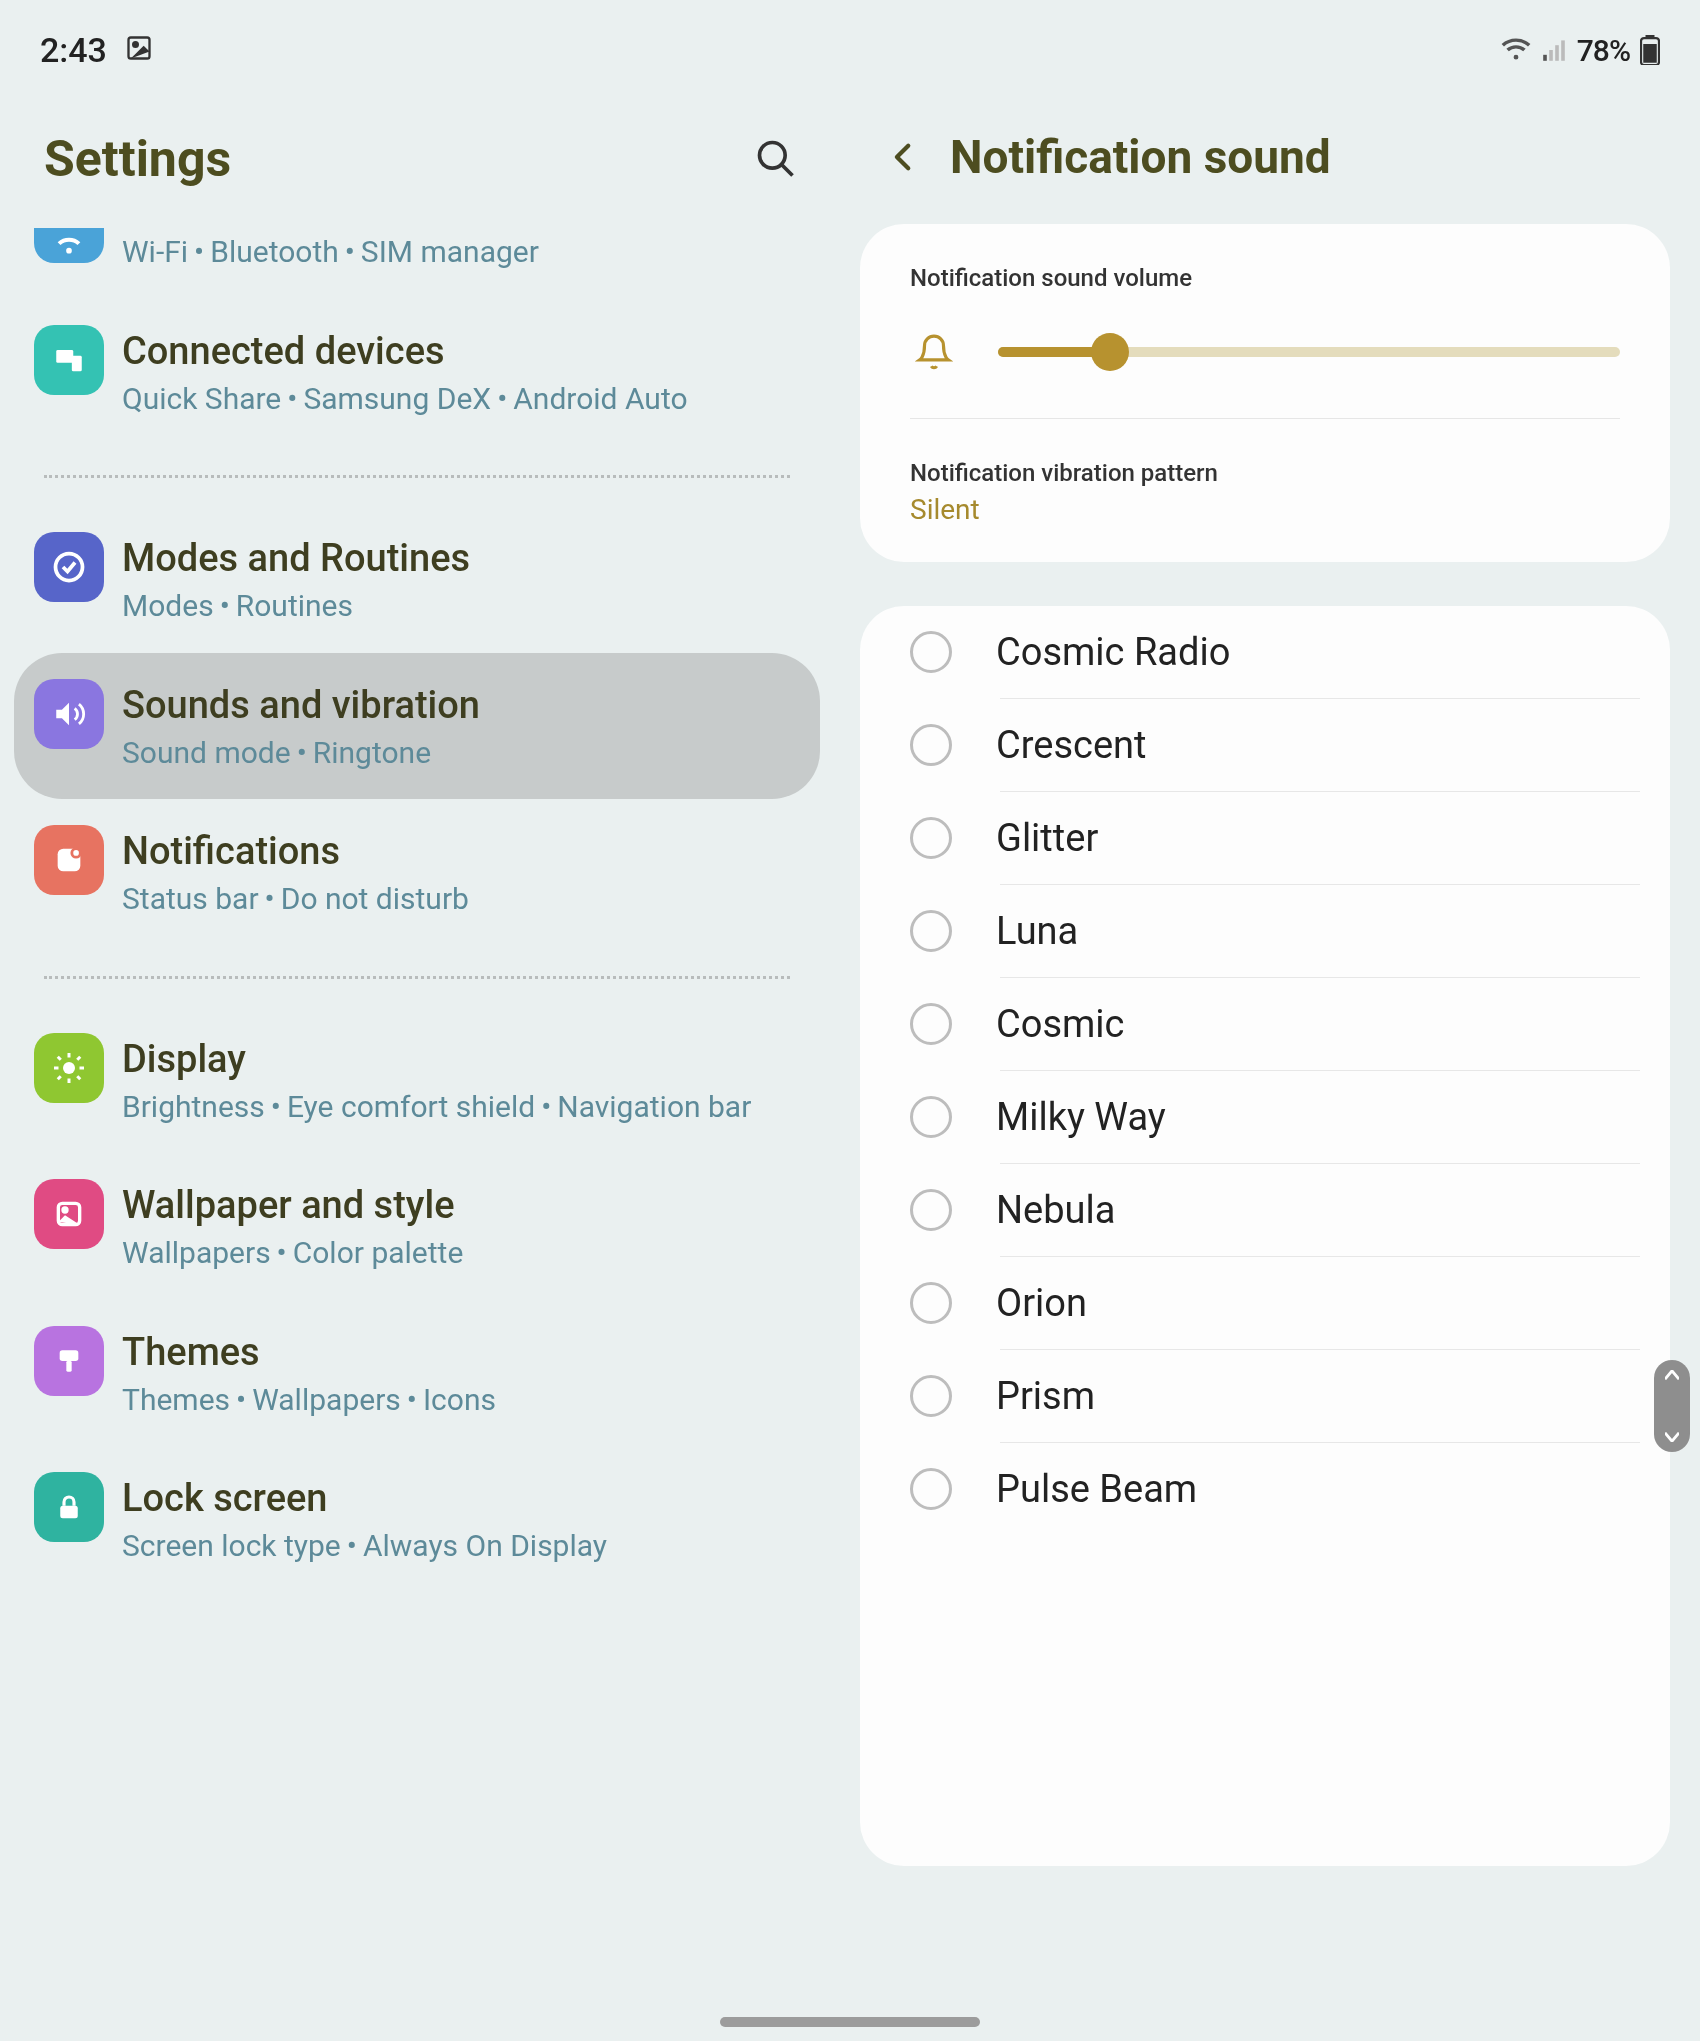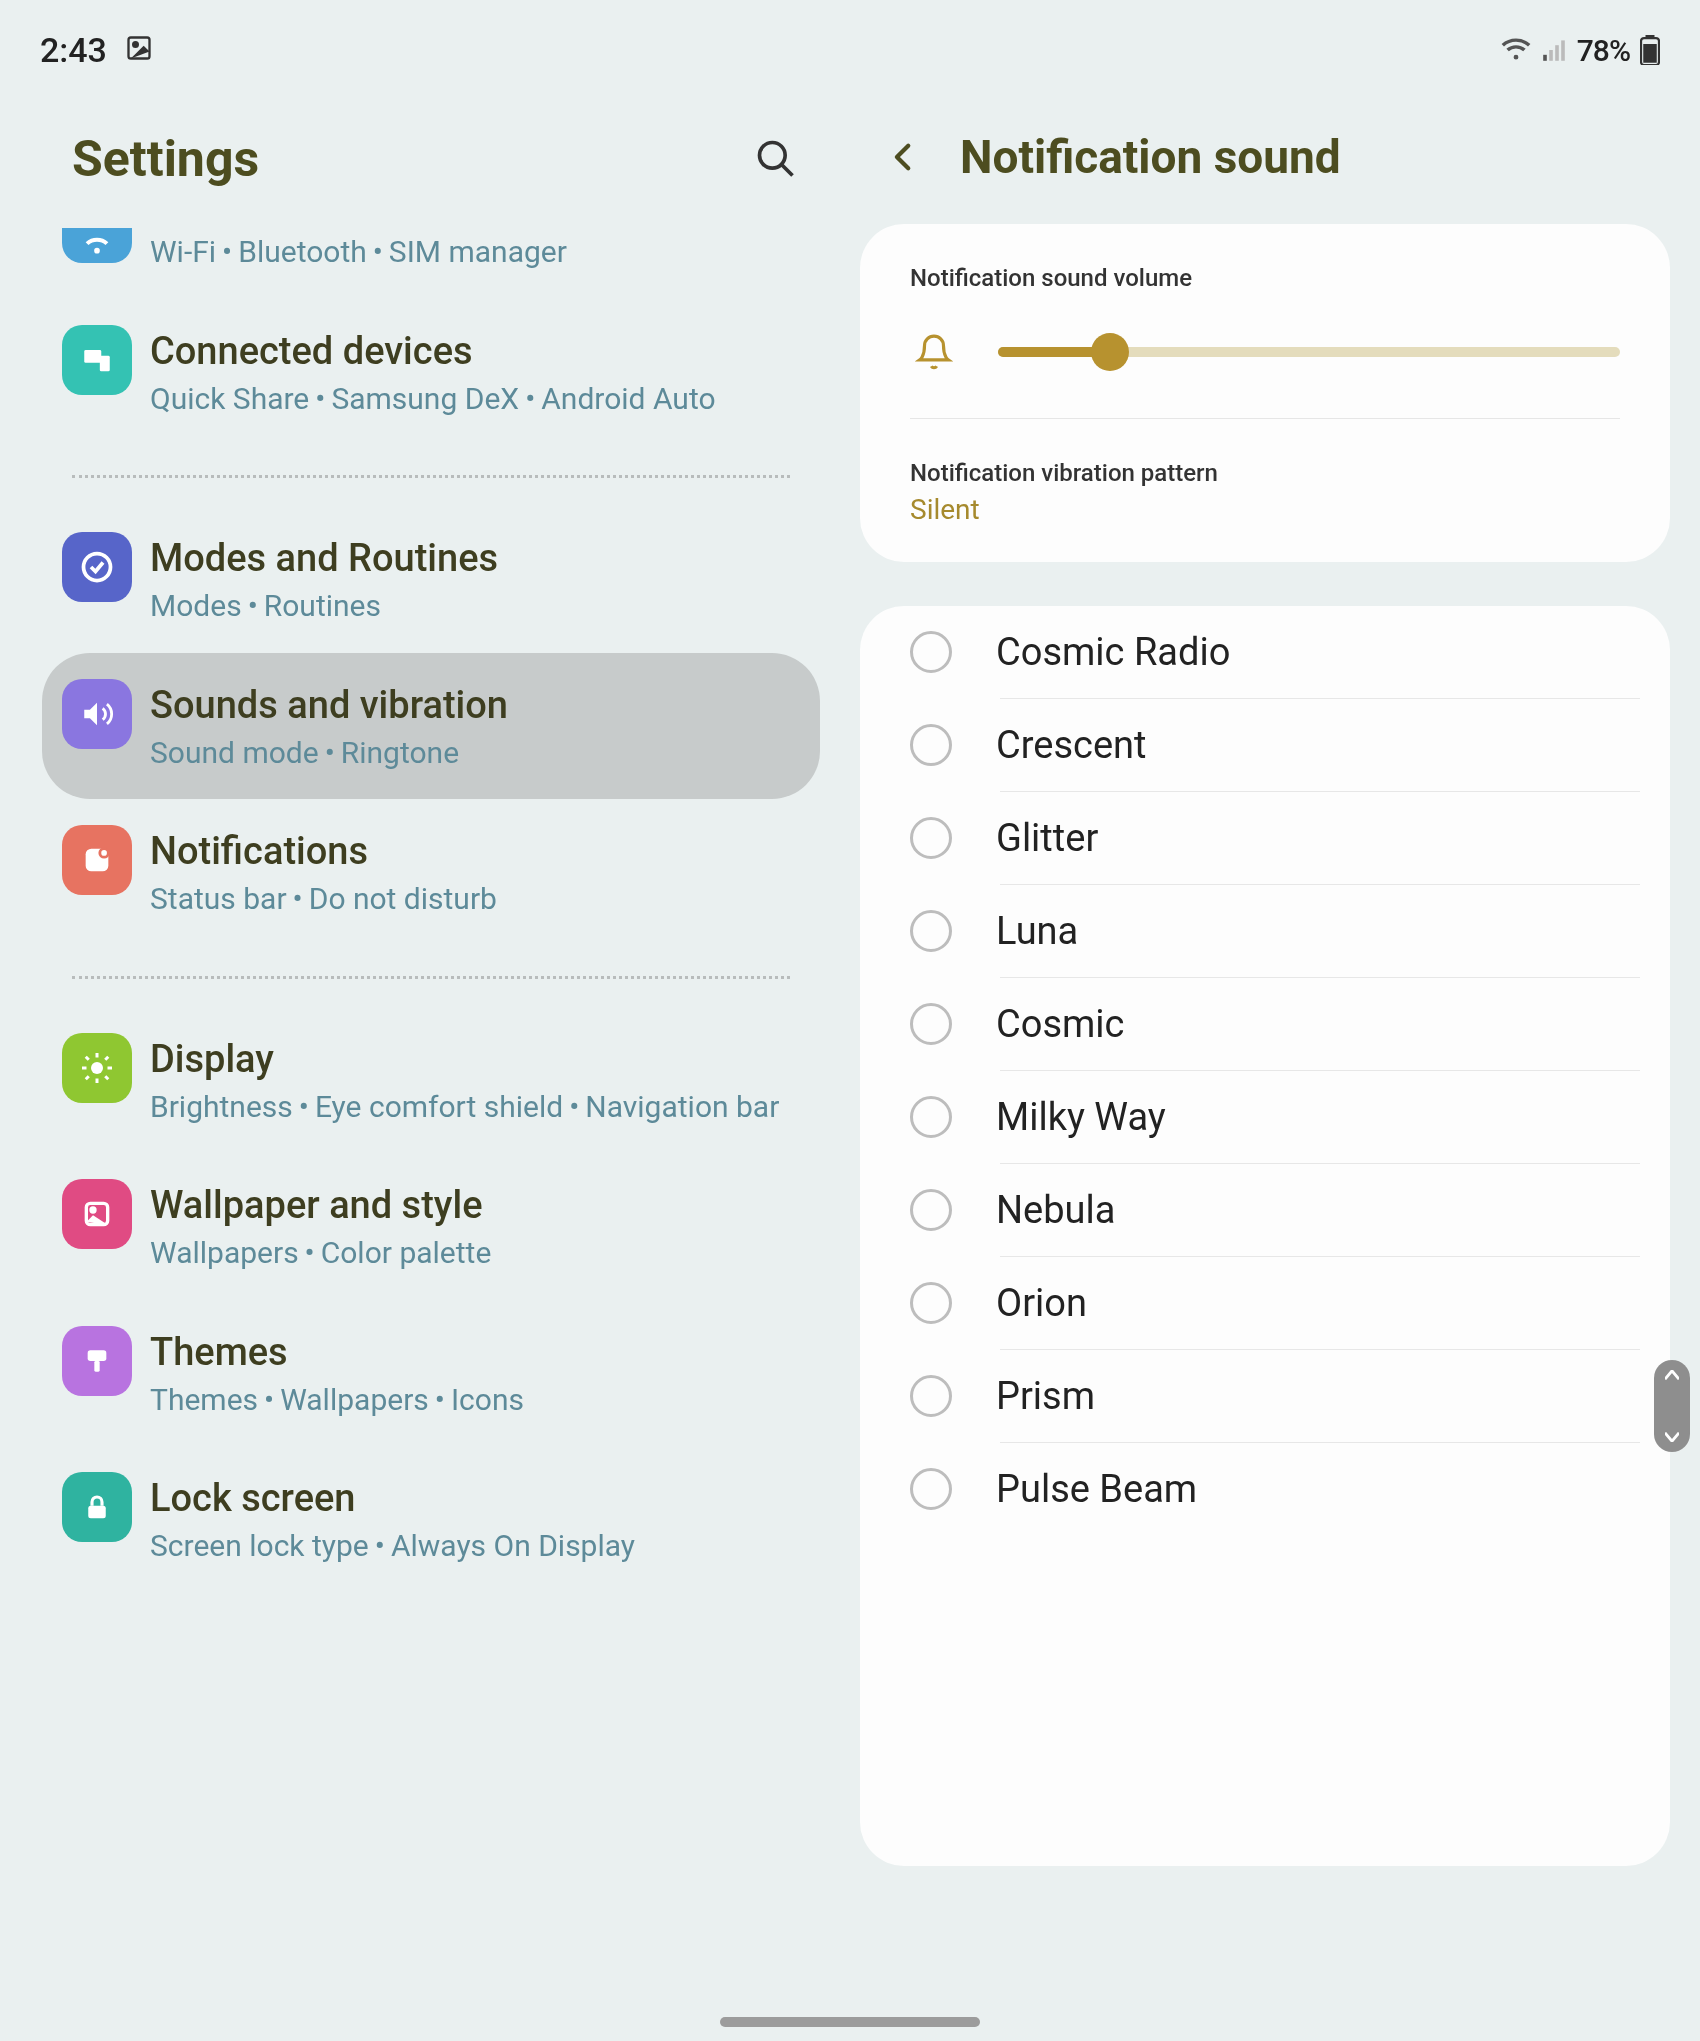--- a/index.html
+++ b/index.html
@@ -26,21 +26,21 @@
   .status-right { display:flex; align-items:center; gap:10px; }
   .status-right svg { display:block; }
   .battery-text { font-size: 30px; letter-spacing: -1px;}
   
   .panes {
     display: flex;
     height: calc(100% - 90px);
   }
   .left-pane {
     width: 850px;
-    padding: 0 30px 0 42px;
+    padding: 0 30px 0 14px;
   }
   .right-pane {
     flex: 1;
     padding: 0 30px 0 10px;
     position: relative;
   }
   
   .settings-header {
     display: flex;
     align-items: center;
@@ -95,21 +95,21 @@
   .item-sub {
     font-size: 30px;
     color: #5d8a99;
     line-height: 1.35;
   }
   .item-sub .dot { color: #5d8a99; padding: 0 6px; }
   
   .right-header {
     display: flex;
     align-items: center;
-    gap: 32px;
+    gap: 22px;
     padding: 50px 20px 40px 20px;
   }
   .back-btn { width:48px; height:48px; display:flex; align-items:center; justify-content:center; }
   .right-title {
     font-size: 46px;
     font-weight: 700;
     color: #4d4d20;
   }
   
   .card {

